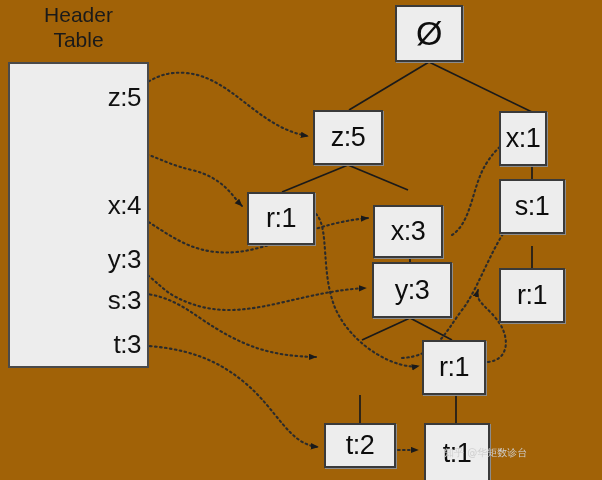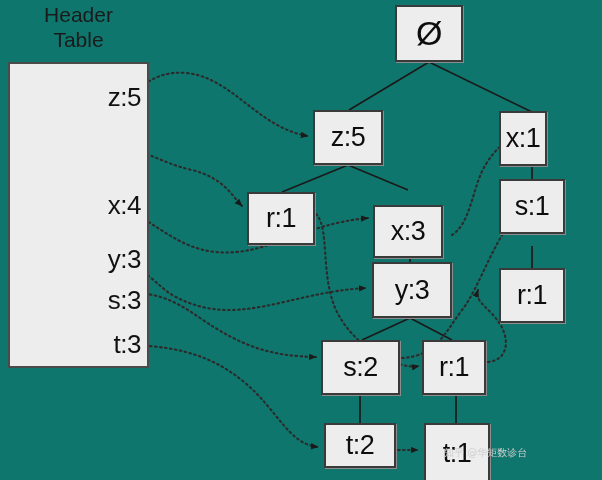--- a/index.html
+++ b/index.html
@@ -1,19 +1,19 @@
 <!DOCTYPE html>
 <html><head>
 <meta charset="utf-8">
 <style>
   html,body{margin:0;padding:0;background:#ffffff;}
   #stage{
     position:relative;
     width:602px;height:480px;
-    background:#0f766e;
+    background:#a16207;
     font-family:"Liberation Sans","DejaVu Sans",sans-serif;
     overflow:hidden;
   }
   #svg{position:absolute;left:0;top:0;width:602px;height:480px;}
 
   .hdr-title{
     position:absolute;
     left:8px; top:2px;
     width:141px;
     text-align:center;
@@ -125,21 +125,20 @@
   <div class="node" style="left:247px;top:192px;width:68px;height:53px;">r:1</div>
 
   <div class="node" style="left:373px;top:190px;width:70px;height:53px;margin-top:15px;">x:3</div>
 
   <div class="node" style="left:499px;top:179px;width:66px;height:55px;">s:1</div>
 
   <div class="node" style="left:372px;top:262px;width:80px;height:56px;">y:3</div>
 
   <div class="node" style="left:499px;top:268px;width:66px;height:55px;">r:1</div>
 
-  <div class="node" style="left:321px;top:340px;width:79px;height:55px;">s:2</div>
 
   <div class="node" style="left:422px;top:340px;width:64px;height:55px;">r:1</div>
 
   <div class="node" style="left:324px;top:423px;width:72px;height:45px;text-align:right;">t:2</div>
 
   <div class="node" style="left:424px;top:423px;width:66px;height:61px;">t:1</div>
 
   <div class="watermark">知乎 @华矩数诊台</div>
 
 </div>

